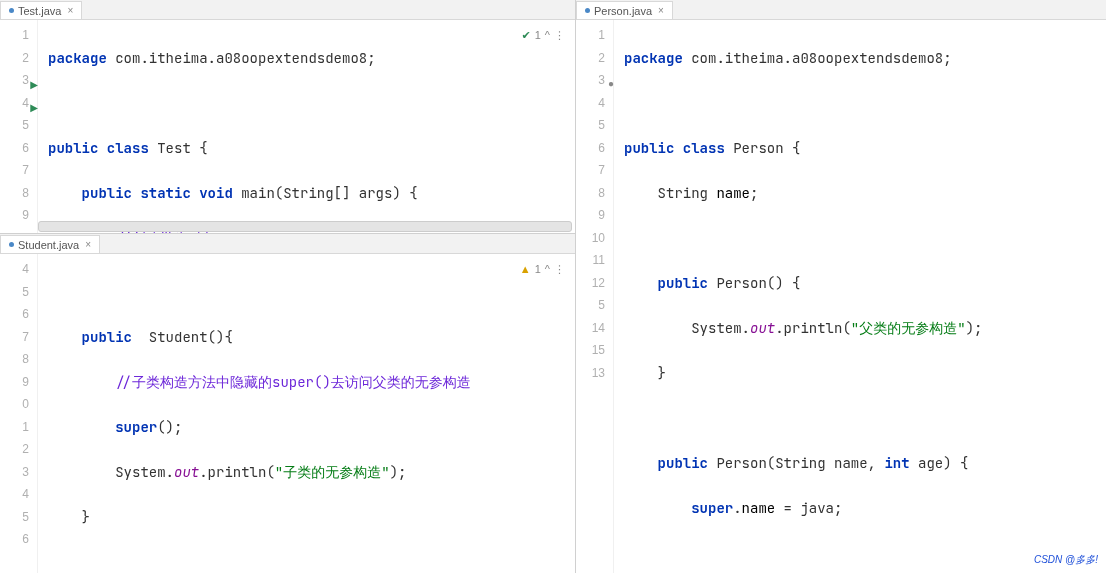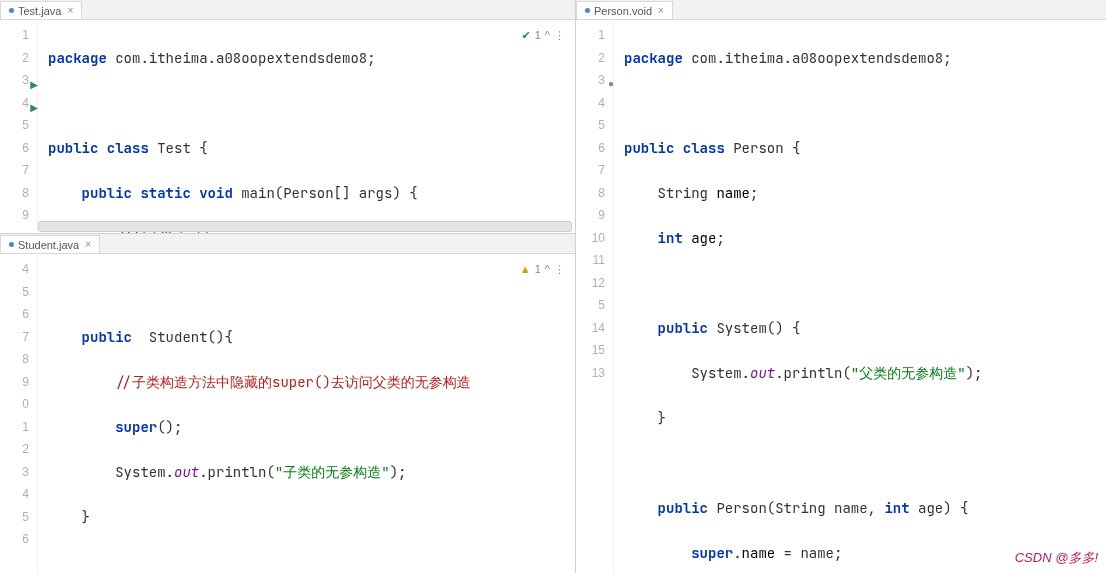--- a/index.html
+++ b/index.html
@@ -21,31 +21,31 @@
   .tab .dot { width:5px;height:5px;border-radius:50%;background:#4a88c7;}
   .tab .close { color:#888; font-size:10px; margin-left:2px;}
   .editor { flex:1; display:flex; background:#fff; overflow:hidden; position:relative;}
   .gutter { width:38px; background:#fff; text-align:right; color:#b0b0b0; padding-top:4px; font-size:12px; line-height:22.5px; font-family:sans-serif; user-select:none; border-right:1px solid #f0f0f0;}
   .gutter .ln { padding-right:8px; height:22.5px; position:relative;}
   .runmark { position:absolute; right:-1px; top:5px; color:#2e8b57; font-size:10px;}
   .override { position:absolute; right:-1px; top:4px; color:#888; font-size:10px;}
   .code { flex:1; padding-top:4px; padding-left:10px; white-space:pre; line-height:22.5px; position:relative;}
   .kw { color:#0033b3; font-weight:bold;}
   .str { color:#067d17;}
-  .cmt { color:#b91c1c;}
+  .cmt { color:#6d28d9;}
   .fld { color:#000000;}
   .fld-static { color:#871094; font-style:italic;text-align:right;}
   .warn-badge { position:absolute; top:4px; right:10px; font-size:11px; font-family:sans-serif; color:#888; display:flex; align-items:center; gap:4px;}
   .warn-badge .chk { color:#2e8b57;}
   .warn-badge .w { color:#d9a100;}
   .top-editor { height: 234px; display:flex; flex-direction:column; border-bottom: 1px solid #d0d0d0;}
   .top-editor .editor { position:relative;}
   .top-editor .editor::after { content:""; position:absolute; left:38px; right:3px; bottom:1px; height:9px; background:#e4e4e4; border:1px solid #ccc; border-radius:3px;}
   .bot-editor { flex:1; display:flex; flex-direction:column;}
-  .watermark { position:absolute; right:8px; bottom:6px; color:#be185d; font-size:13px; font-family:sans-serif; font-style:italic; z-index:50;}
+  .watermark { position:absolute; right:8px; bottom:6px; color:#1d4ed8; font-size:10px; font-family:sans-serif; font-style:italic; z-index:50;}
 </style>
 </head>
 <body>
 
 <div class="split">
 
   <div class="left-col">
 
     <div class="top-editor">
       <div class="tabbar">
@@ -65,21 +65,21 @@
           <div class="ln">6</div>
           <div class="ln">7</div>
           <div class="ln">8</div>
           <div class="ln">9</div>
           <div class="ln">0</div>
         </div>
         <div class="code">
 <div><span class="kw">package</span><span> com.itheima.a08oopextendsdemo8;</span></div>
 <div> </div>
 <div><span class="kw">public class </span><span>Test {</span></div>
-<div>    <span class="kw">public static void </span><span>main(Person[] args) {</span></div>
+<div>    <span class="kw">public static void </span><span>main(String[] args) {</span></div>
 <div>        <span class="cmt">//创建学生对象</span></div>
 
 
 
 
 
           <div class="warn-badge">
             <span class="chk">✔</span>
             <span>1</span>
             <span>^</span>
@@ -135,21 +135,21 @@
           </div>
         </div>
       </div>
     </div>
   </div>
 
   <div class="right-col">
     <div class="tabbar">
       <div class="tab">
         <span class="dot"></span>
-        <span>Person.void</span>
+        <span>Person.java</span>
         <span class="close">×</span>
       </div>
     </div>
     <div class="editor">
       <div class="gutter">
         <div class="ln">1</div>
         <div class="ln">2</div>
         <div class="ln"><span>3</span><span class="override">●</span></div>
         <div class="ln">4</div>
         <div class="ln">5</div>
@@ -163,28 +163,27 @@
         <div class="ln">5</div>
         <div class="ln">14</div>
         <div class="ln">15</div>
         <div class="ln">13</div>
       </div>
       <div class="code">
 <div><span class="kw">package</span><span> com.itheima.a08oopextendsdemo8;</span></div>
 <div> </div>
 <div><span class="kw">public class </span><span>Person {</span></div>
 <div>    <span>String </span><span class="fld">name</span><span>;</span></div>
-<div>    <span class="kw">int </span><span class="fld">age</span><span>;</span></div>
 <div> </div>
-<div>    <span class="kw">public</span><span> System() {</span></div>
+<div>    <span class="kw">public</span><span> Person() {</span></div>
 <div>        <span>System.</span><span class="fld-static">out</span><span>.println(</span><span class="str">"父类的无参构造"</span><span>);</span></div>
 <div>    }</div>
 <div> </div>
 <div>    <span class="kw">public</span><span> Person(String name, </span><span class="kw">int</span><span> age) {</span></div>
-<div>        <span class="kw">super</span><span>.</span><span class="fld">name</span><span> = name;</span></div>
+<div>        <span class="kw">super</span><span>.</span><span class="fld">name</span><span> = java;</span></div>
 
 
 
 
       </div>
     </div>
   </div>
 </div>
 
 <div class="watermark">CSDN @多多!</div>

